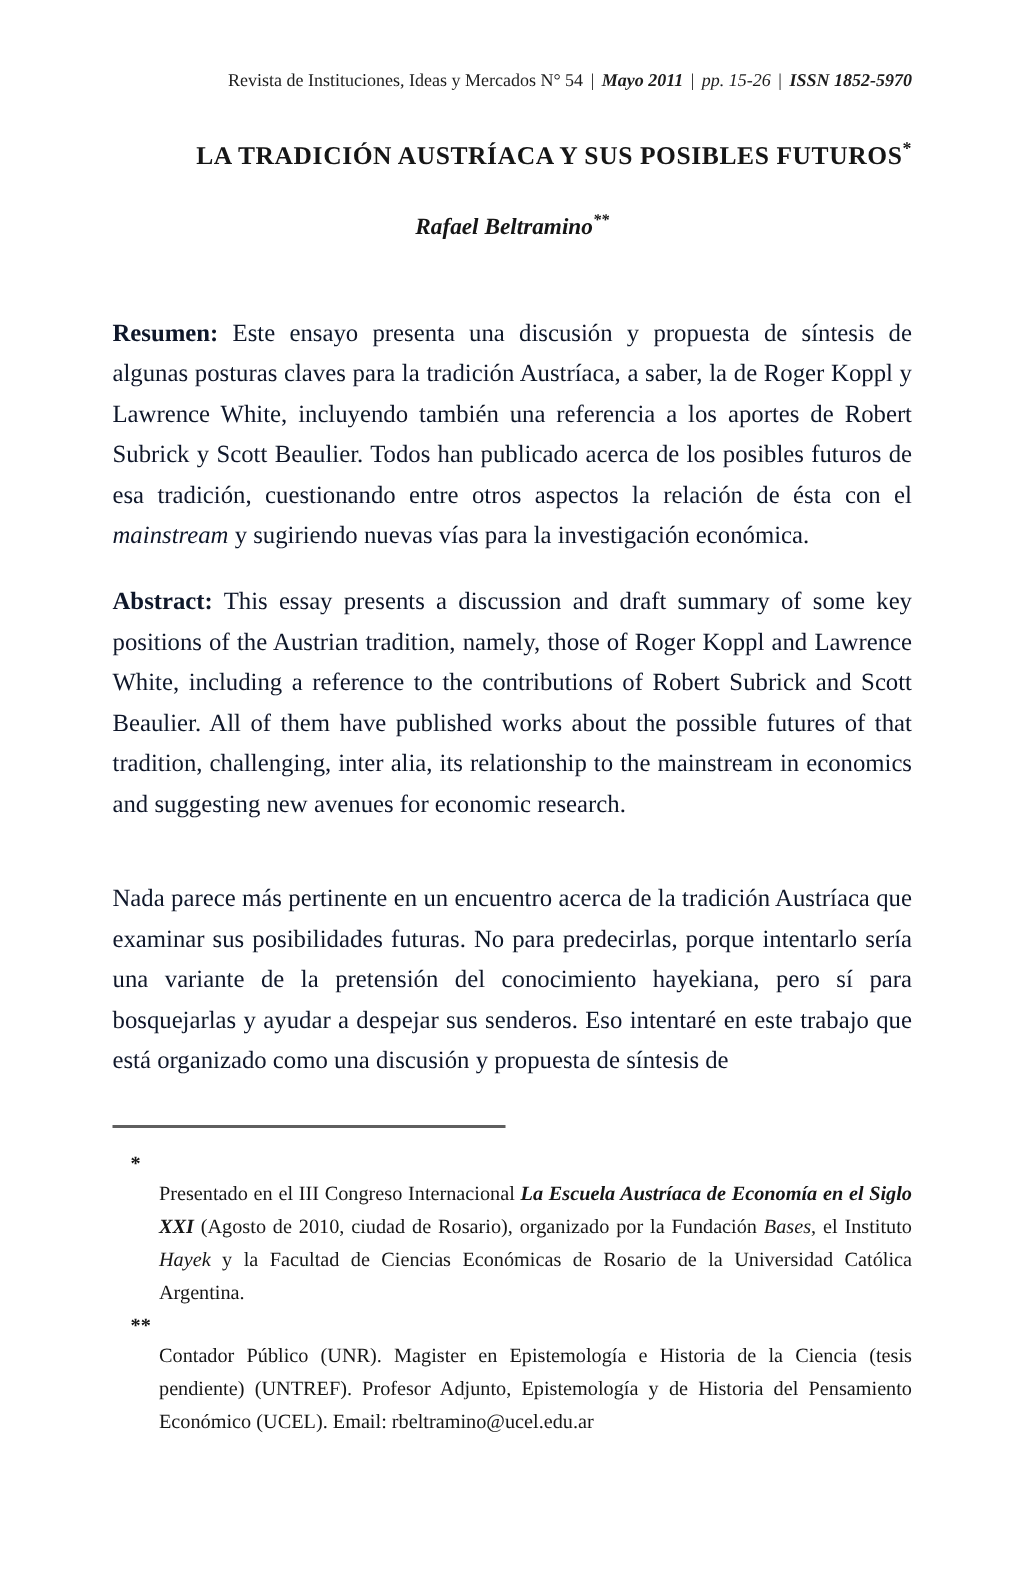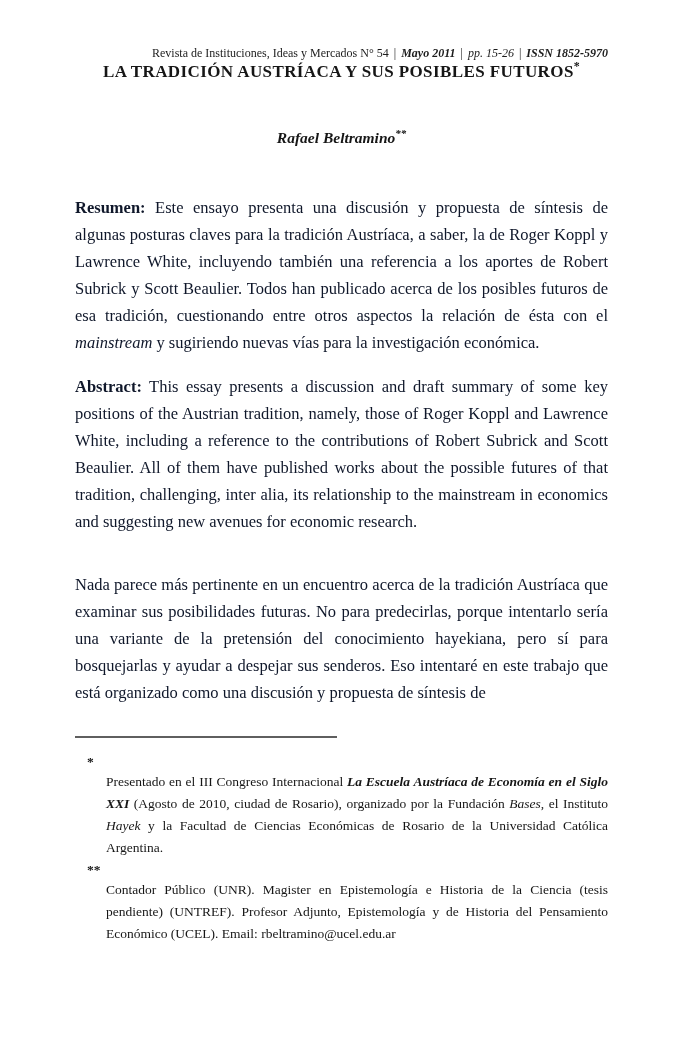--- a/index.html
+++ b/index.html
@@ -28,33 +28,34 @@
   }
   .journal-header .sep {
     display: inline-block;
     margin: 0 5px;
     font-style: normal;
     font-weight: normal;
   }
   .bi { font-style: italic; font-weight: bold; }
   .it { font-style: italic; }
   .paper-title {
-    text-align: center;
+    margin-top: 32px;
+    text-align: right;
     font-size: 17px;
     font-weight: bold;
     letter-spacing: 0.4px;
     line-height: 22px;
   }
   .paper-title sup, .author sup {
     font-size: 70%;
     vertical-align: super;
     line-height: 0;
   }
   .author {
-    margin-top: 45px;
+    margin-top: 27px;
     text-align: center;
     font-size: 15.5px;
     font-weight: bold;
     font-style: italic;
     line-height: 20px;
   }
   .para {
     font-size: 16.5px;
     line-height: 27px;
     text-align: justify;

